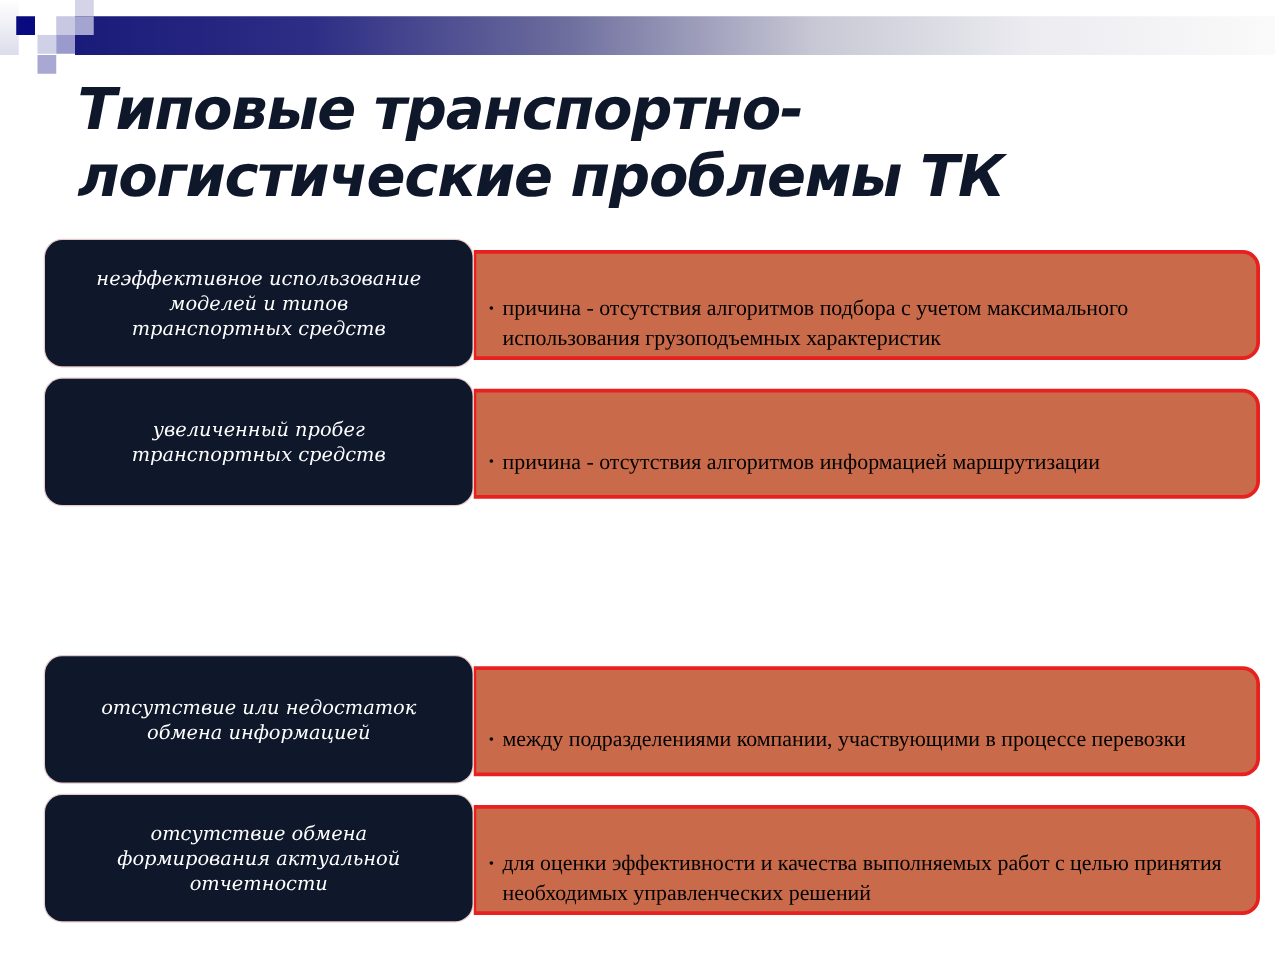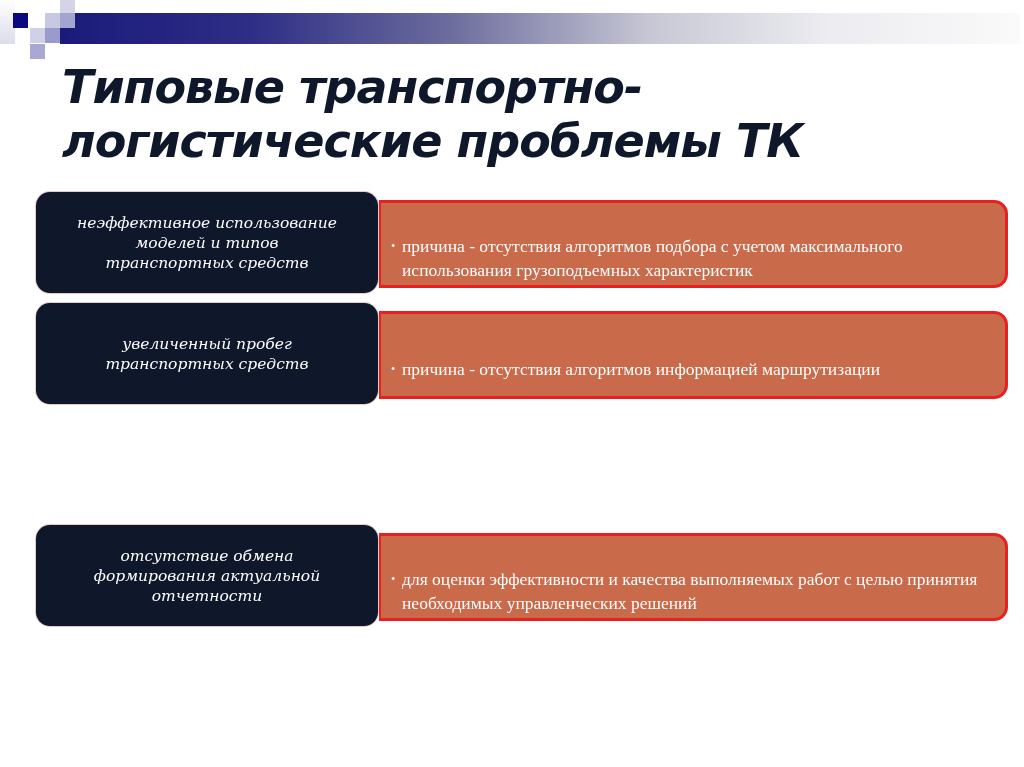--- a/index.html
+++ b/index.html
@@ -76,21 +76,21 @@
       border-left: 2px solid #e8201f;
       border-radius: 0 14px 14px 0;
       display: flex;
       flex-direction: column;
       justify-content: center;
       padding-left: 10px;
       box-sizing: content-box;
       z-index: 1;
     }
     .bullet {
-      color: #ffffff;
+      color: #000000;
       font-family: "Liberation Serif", serif;
       font-size: 17.5px;
       line-height: 24px;
       padding-left: 11px;
       text-indent: -11px;
       padding-right: 14px;
       margin-top: 28px;
     }
     .bullet .dot {
       display: inline-block;
@@ -139,20 +139,29 @@
 транспортных средств</div>
     </div>
     <div class="right-block">
       <div class="bullet"><span class="dot">•</span><span>причина - отсутствия алгоритмов информацией маршрутизации</span></div>
     </div>
   </div>
 
   <div class="row">
   </div>
 
+  <div class="row">
+    <div class="left-block">
+      <div class="left-text">отсутствие или недостаток
+обмена информацией</div>
+    </div>
+    <div class="right-block">
+      <div class="bullet"><span class="dot">•</span><span>между подразделениями компании, участвующими в процессе перевозки</span></div>
+    </div>
+  </div>
 
   <div class="row">
     <div class="left-block">
       <div class="left-text">отсутствие обмена
 формирования актуальной
 отчетности</div>
     </div>
     <div class="right-block">
       <div class="bullet"><span class="dot">•</span><span>для оценки эффективности и качества выполняемых работ с целью принятия необходимых управленческих решений</span></div>
     </div>

